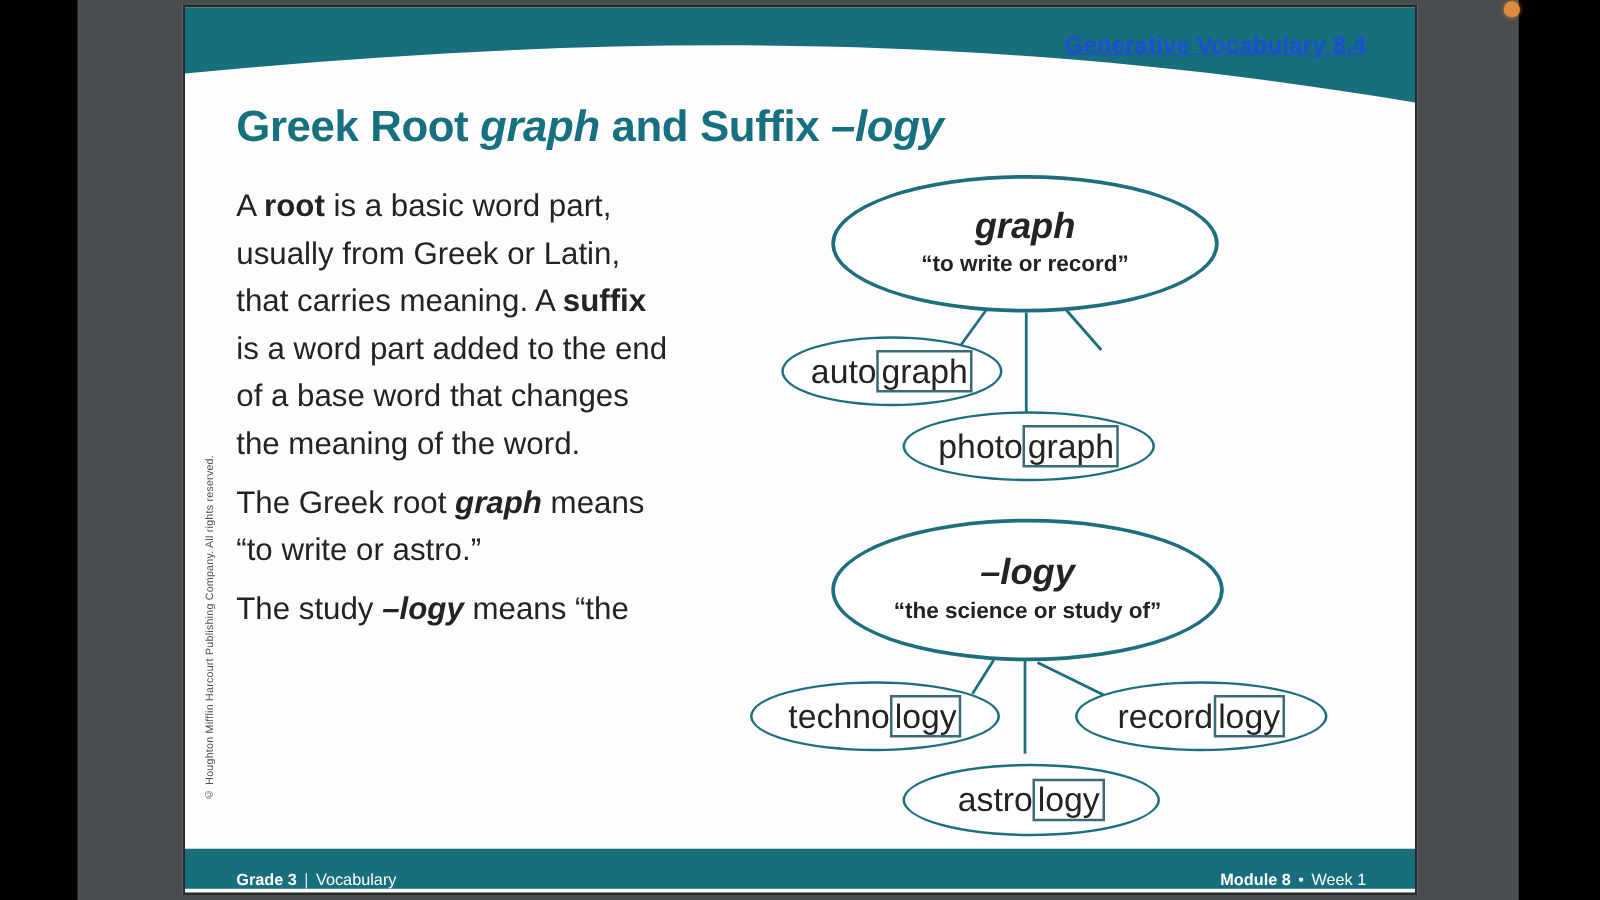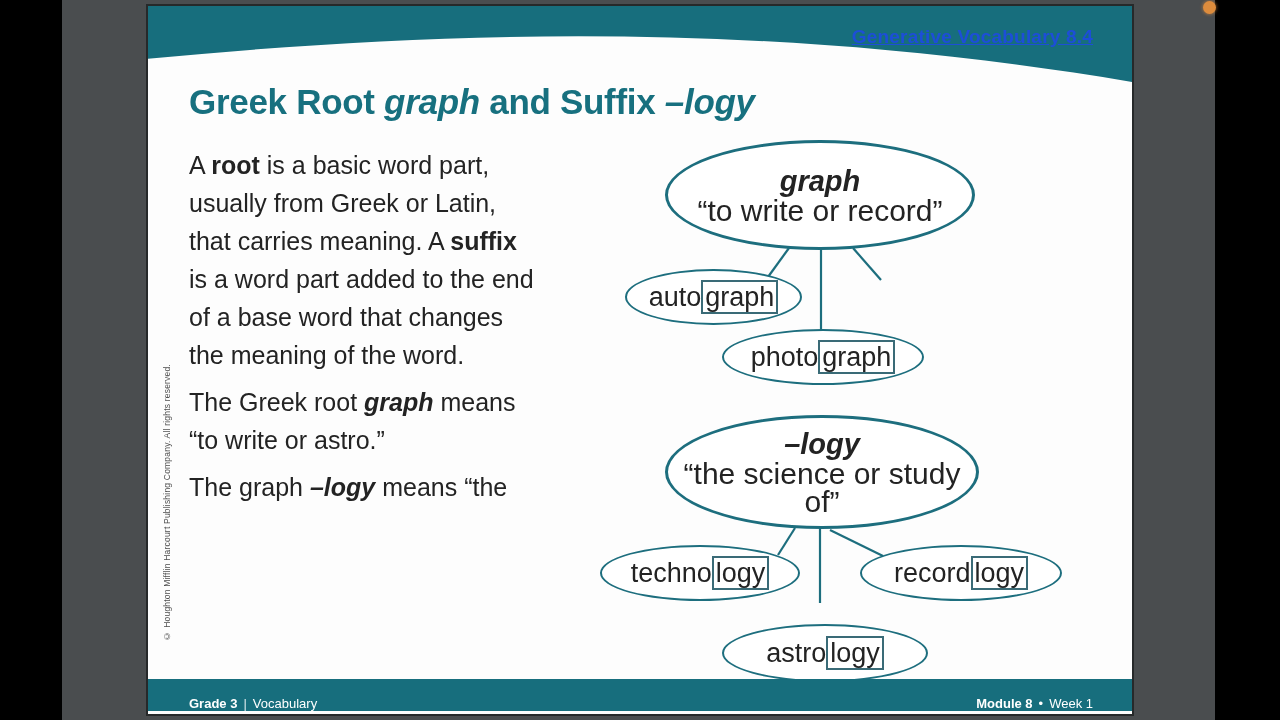--- a/index.html
+++ b/index.html
@@ -21,21 +21,21 @@
   .b{font-weight:700;}
   .bi{font-weight:700;font-style:italic;}
   .copyright{position:absolute;left:14px;top:358px;writing-mode:vertical-rl;transform:rotate(180deg);
     font-size:8.5px;color:#4e4e4e;letter-spacing:.2px;white-space:nowrap;}
   .connectors{position:absolute;left:0;top:0;pointer-events:none;}
   .oval{position:absolute;border-radius:50%;background:#fff;box-sizing:border-box;
     display:flex;flex-direction:column;align-items:center;justify-content:center;text-align:center;}
   .oval-main{border:3px solid #1d6e7e;}
   .oval-word{border:2px solid #1d6e7e;font-size:27px;color:#232323;}
   .term{font-size:29px;font-weight:700;font-style:italic;color:#232323;line-height:32px;}
-  .def{font-size:30px;color:#232323;line-height:28px;}
+  .def{font-size:18px;color:#232323;line-height:28px;font-weight:bold;}
   .label{white-space:nowrap;}
   .boxed{display:inline-block;border:2px solid #3a6b77;padding:0 2px;line-height:1.12;}
   .footer{position:absolute;left:0;bottom:3px;width:100%;height:32px;background:#176e7d;
     box-sizing:border-box;display:flex;align-items:center;justify-content:space-between;
     padding:16px 39px 0 41px;color:#fff;font-size:13px;}
   .footer .grp span{margin-right:6px;}
   .footer .grp span:last-child{margin-right:0;}
   .divider{opacity:.85;font-weight:300;}
 </style>
 </head>
@@ -50,21 +50,21 @@
     <path d="M0,0 L992,0 L992,79 C622,16 302,26 0,55 Z" fill="#176e7d"></path>
   </svg>
 
   <div class="badge">Generative Vocabulary 8.4</div>
 
   <h1 class="title"><span>Greek Root </span><span class="ital">graph</span><span> and Suffix </span><span class="ital">–logy</span></h1>
 
   <div class="bodytext">
     <p><span>A </span><span class="b">root</span><span> is a basic word part,</span><br><span>usually from Greek or Latin,</span><br><span>that carries meaning. A </span><span class="b">suffix</span><br><span>is a word part added to the end</span><br><span>of a base word that changes</span><br><span>the meaning of the word.</span></p>
     <p><span>The Greek root </span><span class="bi">graph</span><span> means</span><br><span>“to write or astro.”</span></p>
-    <p><span>The graph </span><span class="bi">–logy</span><span> means “the</span><br></p>
+    <p><span>The study </span><span class="bi">–logy</span><span> means “the</span><br></p>
   </div>
 
   <div class="copyright">© Houghton Mifflin Harcourt Publishing Company. All rights reserved.</div>
 
   <svg class="connectors" width="988" height="712" viewBox="0 0 988 712">
     <g stroke="#1d6e7e" stroke-width="2.2">
       <line x1="641" y1="242" x2="620" y2="271"></line>
       <line x1="673" y1="244" x2="673" y2="326"></line>
       <line x1="705" y1="242" x2="733" y2="274"></line>
       <line x1="647" y1="522" x2="630" y2="549"></line>
@@ -87,21 +87,21 @@
   <div class="oval oval-main" style="left:517px;top:409px;width:314px;height:114px;">
     <div class="term">–logy</div>
     <div class="def">“the science or study of”</div>
   </div>
   <div class="oval oval-word" style="left:452px;top:539px;width:200px;height:56px;">
     <div class="label"><span>techno</span><span class="boxed">logy</span><span></span></div>
   </div>
   <div class="oval oval-word" style="left:712px;top:539px;width:202px;height:56px;">
     <div class="label"><span>record</span><span class="boxed">logy</span><span></span></div>
   </div>
-  <div class="oval oval-word" style="left:574px;top:618px;width:206px;height:58px;">
+  <div class="oval oval-word" style="left:574px;top:605px;width:206px;height:58px;">
     <div class="label"><span>astro</span><span class="boxed">logy</span><span></span></div>
   </div>
 
   <div class="footer">
     <div class="grp"><span class="b">Grade 3</span><span class="divider">|</span><span>Vocabulary</span></div>
     <div class="grp"><span class="b">Module 8</span><span>•</span><span>Week 1</span></div>
   </div>
 
 </div>
 

